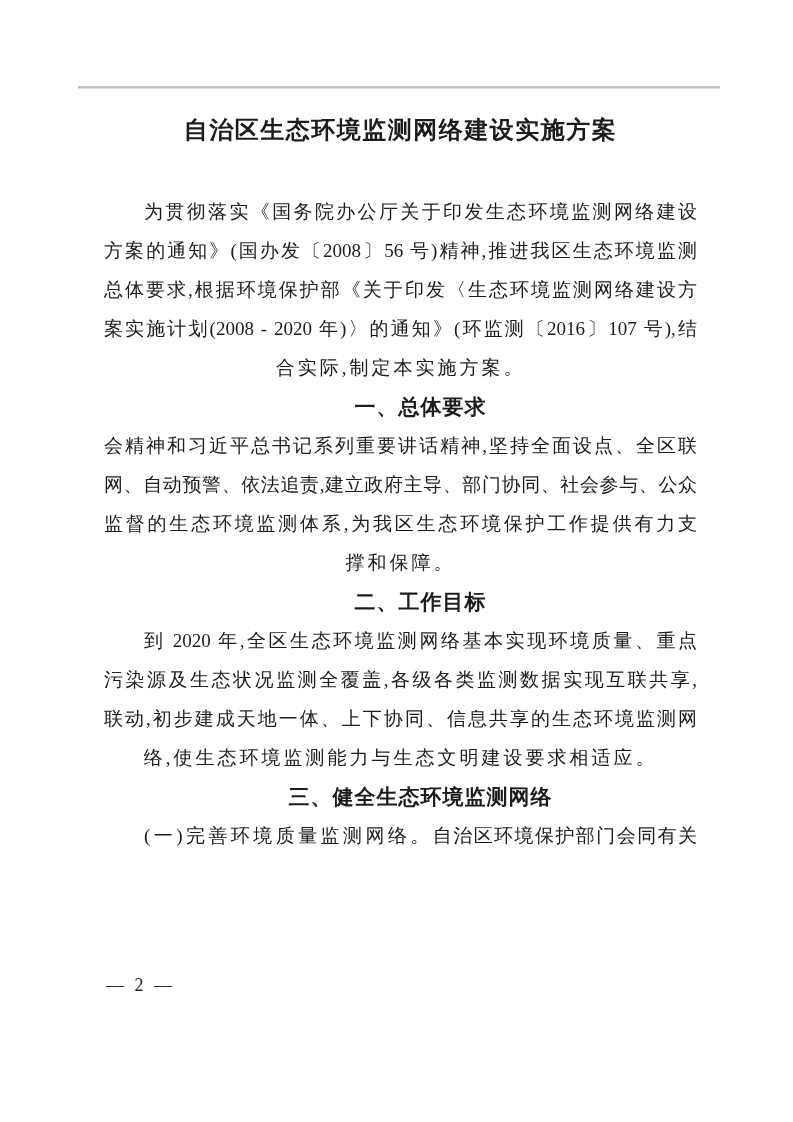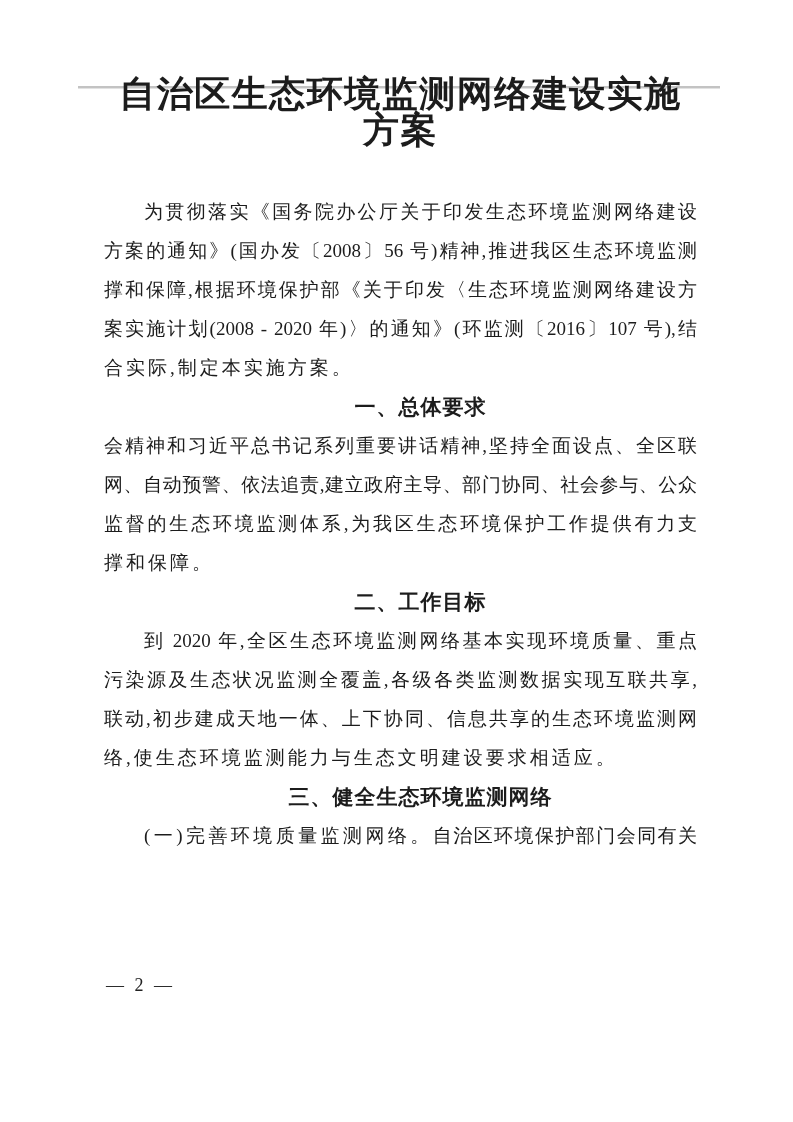--- a/index.html
+++ b/index.html
@@ -24,22 +24,22 @@
     background: #c3c3c3;
     border-bottom: 1px solid #e2e2e2;
   }
   .content {
     position: absolute;
     left: 104px;
     top: 0;
     width: 593px;
   }
   .doc-title {
-    margin-top: 76px;
-    font-size: 36px;
+    margin-top: 112px;
+    font-size: 24px;
     line-height: 36px;
     font-weight: bold;
     text-align: center;
     letter-spacing: 1.5px;
     font-family: "Liberation Serif", serif;
   }
   .body-block {
     margin-top: 44px;
   }
   .line {
@@ -50,21 +50,21 @@
     font-family: "Liberation Serif", serif;
   }
   .line.full {
     white-space: normal;
     text-align: justify;
     text-align-last: justify;
     text-justify: inter-character;
   }
   .line.last {
     letter-spacing: 3px;
-    text-align: left;
+    text-align: center;
   }
   .line.first {
     text-indent: 40px;
   }
   .heading {
     font-family: "Liberation Sans", sans-serif;
     font-weight: bold;
     font-size: 21px;
     line-height: 39px;
     height: 39px;
@@ -95,21 +95,21 @@
 <div class="header-rule"></div>
 
 <div class="content">
 
   <div class="doc-title">自治区生态环境监测网络建设实施方案</div>
 
   <div class="body-block">
 
     <div class="line full first">为贯彻落实《国务院办公厅关于印发生态环境监测网络建设</div>
     <div class="line full">方案的通知》(国办发〔2008〕56 号)精神,推进我区生态环境监测</div>
-    <div class="line full">撑和保障,根据环境保护部《关于印发〈生态环境监测网络建设方</div>
+    <div class="line full">总体要求,根据环境保护部《关于印发〈生态环境监测网络建设方</div>
     <div class="line full">案实施计划(2008 - 2020 年)〉的通知》(环监测〔2016〕107 号),结</div>
     <div class="line last">合实际,制定本实施方案。</div>
 
     <div class="heading">一、总体要求</div>
     <div class="line full">会精神和习近平总书记系列重要讲话精神,坚持全面设点、全区联</div>
     <div class="line full">网、自动预警、依法追责,建立政府主导、部门协同、社会参与、公众</div>
     <div class="line full">监督的生态环境监测体系,为我区生态环境保护工作提供有力支</div>
     <div class="line last">撑和保障。</div>
 
     <div class="heading">二、工作目标</div>

